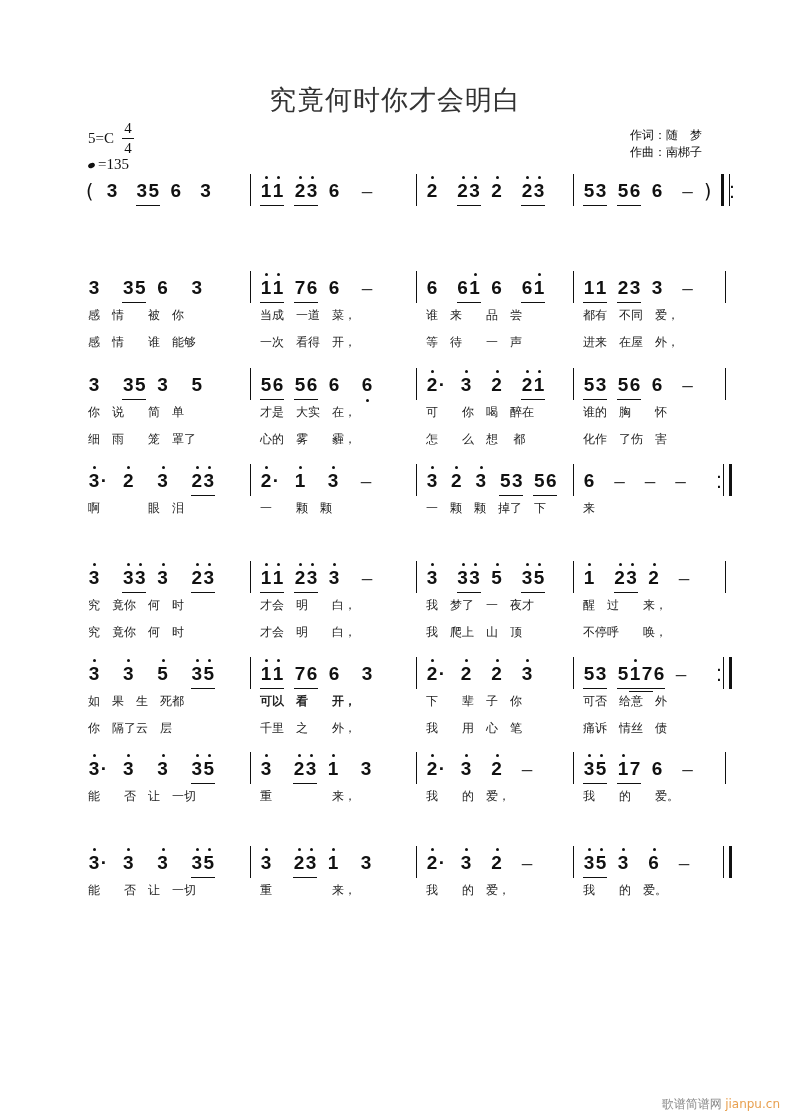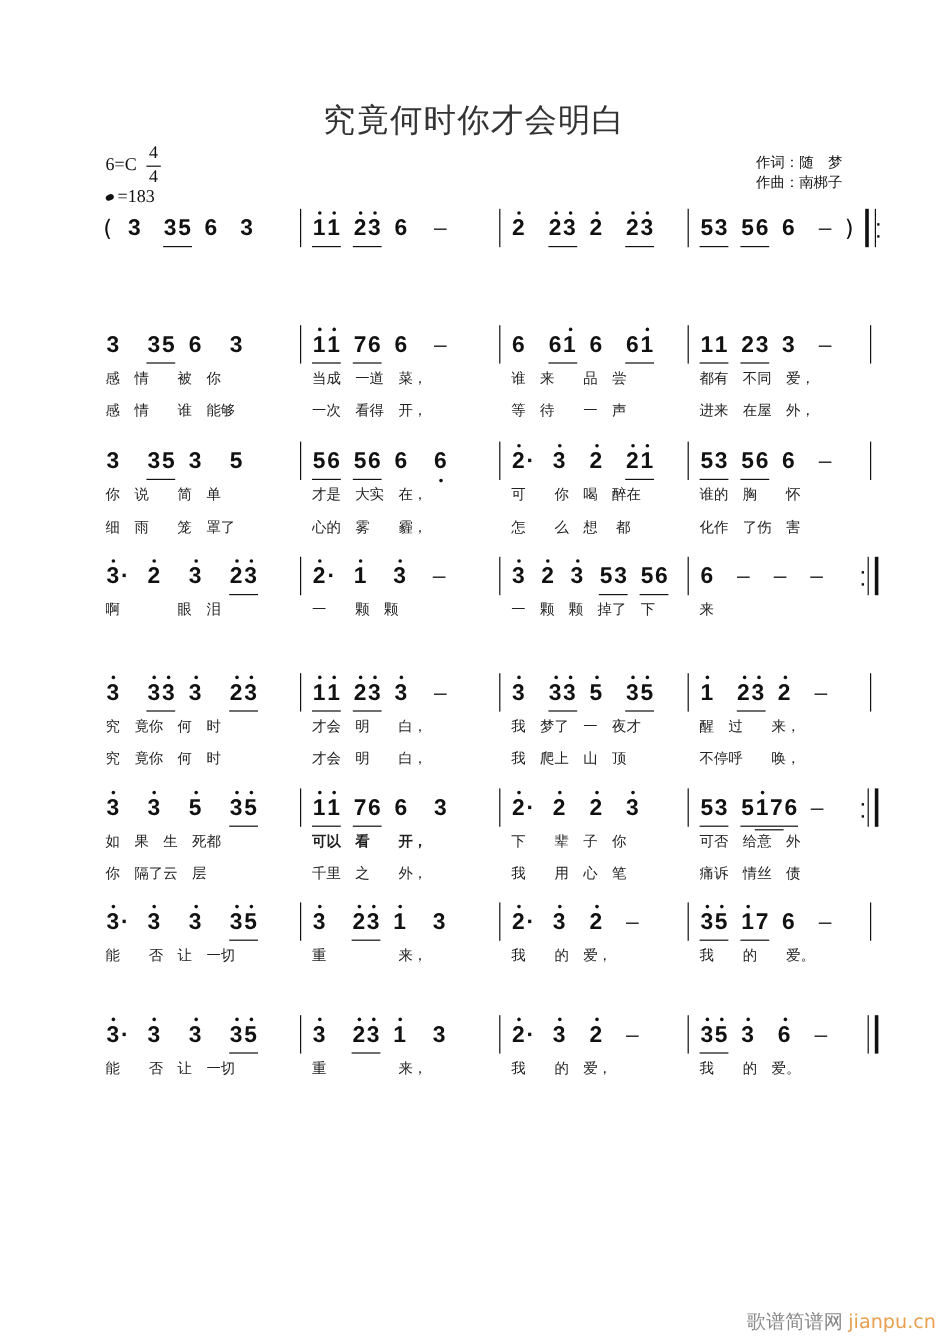--- a/index.html
+++ b/index.html
@@ -23,38 +23,38 @@
   .rep-dots { position:absolute; width:4px; font-size:14px; line-height:10px; font-weight:bold; }
 
   .n { position:absolute; top:0; font-size:19px; font-weight:bold; width:14px; text-align:center; line-height:22px; }
   .n .dt { position:absolute; left:50%; width:3px; height:3px; margin-left:-1px; background:#111; border-radius:50%; }
   .dt.up { top:-4px; }
   .dt.dn { bottom:-6px; }
   .ul { position:absolute; height:1px; background:#111; }
   .ul2 { position:absolute; height:1px; background:#111; }
   .lyr { position:absolute; font-size:12px; white-space:pre; color:#222; }
   .paren { position:absolute; font-size:19px; font-family:"DejaVu Sans",sans-serif; }
-  .watermark { position:absolute; right:10px; bottom:6px; font-size:16px; color:#888; }
+  .watermark { position:absolute; right:10px; bottom:6px; font-size:12px; color:#888; }
   .watermark span { color:#e8a050; font-family:"DejaVu Sans",sans-serif; }
 </style>
 </head>
 <body>
 
 <div class="title">究竟何时你才会明白</div>
 
 <div class="key">
-  <span class="kv">6=C</span>
+  <span class="kv">5=C</span>
   <div class="frac">
     <div>4</div>
     <div class="ln"></div>
     <div>4</div>
   </div>
 </div>
 <div class="tempo">
-  <span class="note"></span><span>=183</span>
+  <span class="note"></span><span>=135</span>
 </div>
 <div class="credits">
   <div>作词：随　梦</div>
   <div>作曲：南梆子</div>
 </div>
 
 <div id="score">
     <div class="row" style="top: 180px; height: 80px;">
       <div class="paren" style="left: 86px; top: 0px;">(</div>
       <div class="n" style="left: 106px; width: 12px;">3</div>

